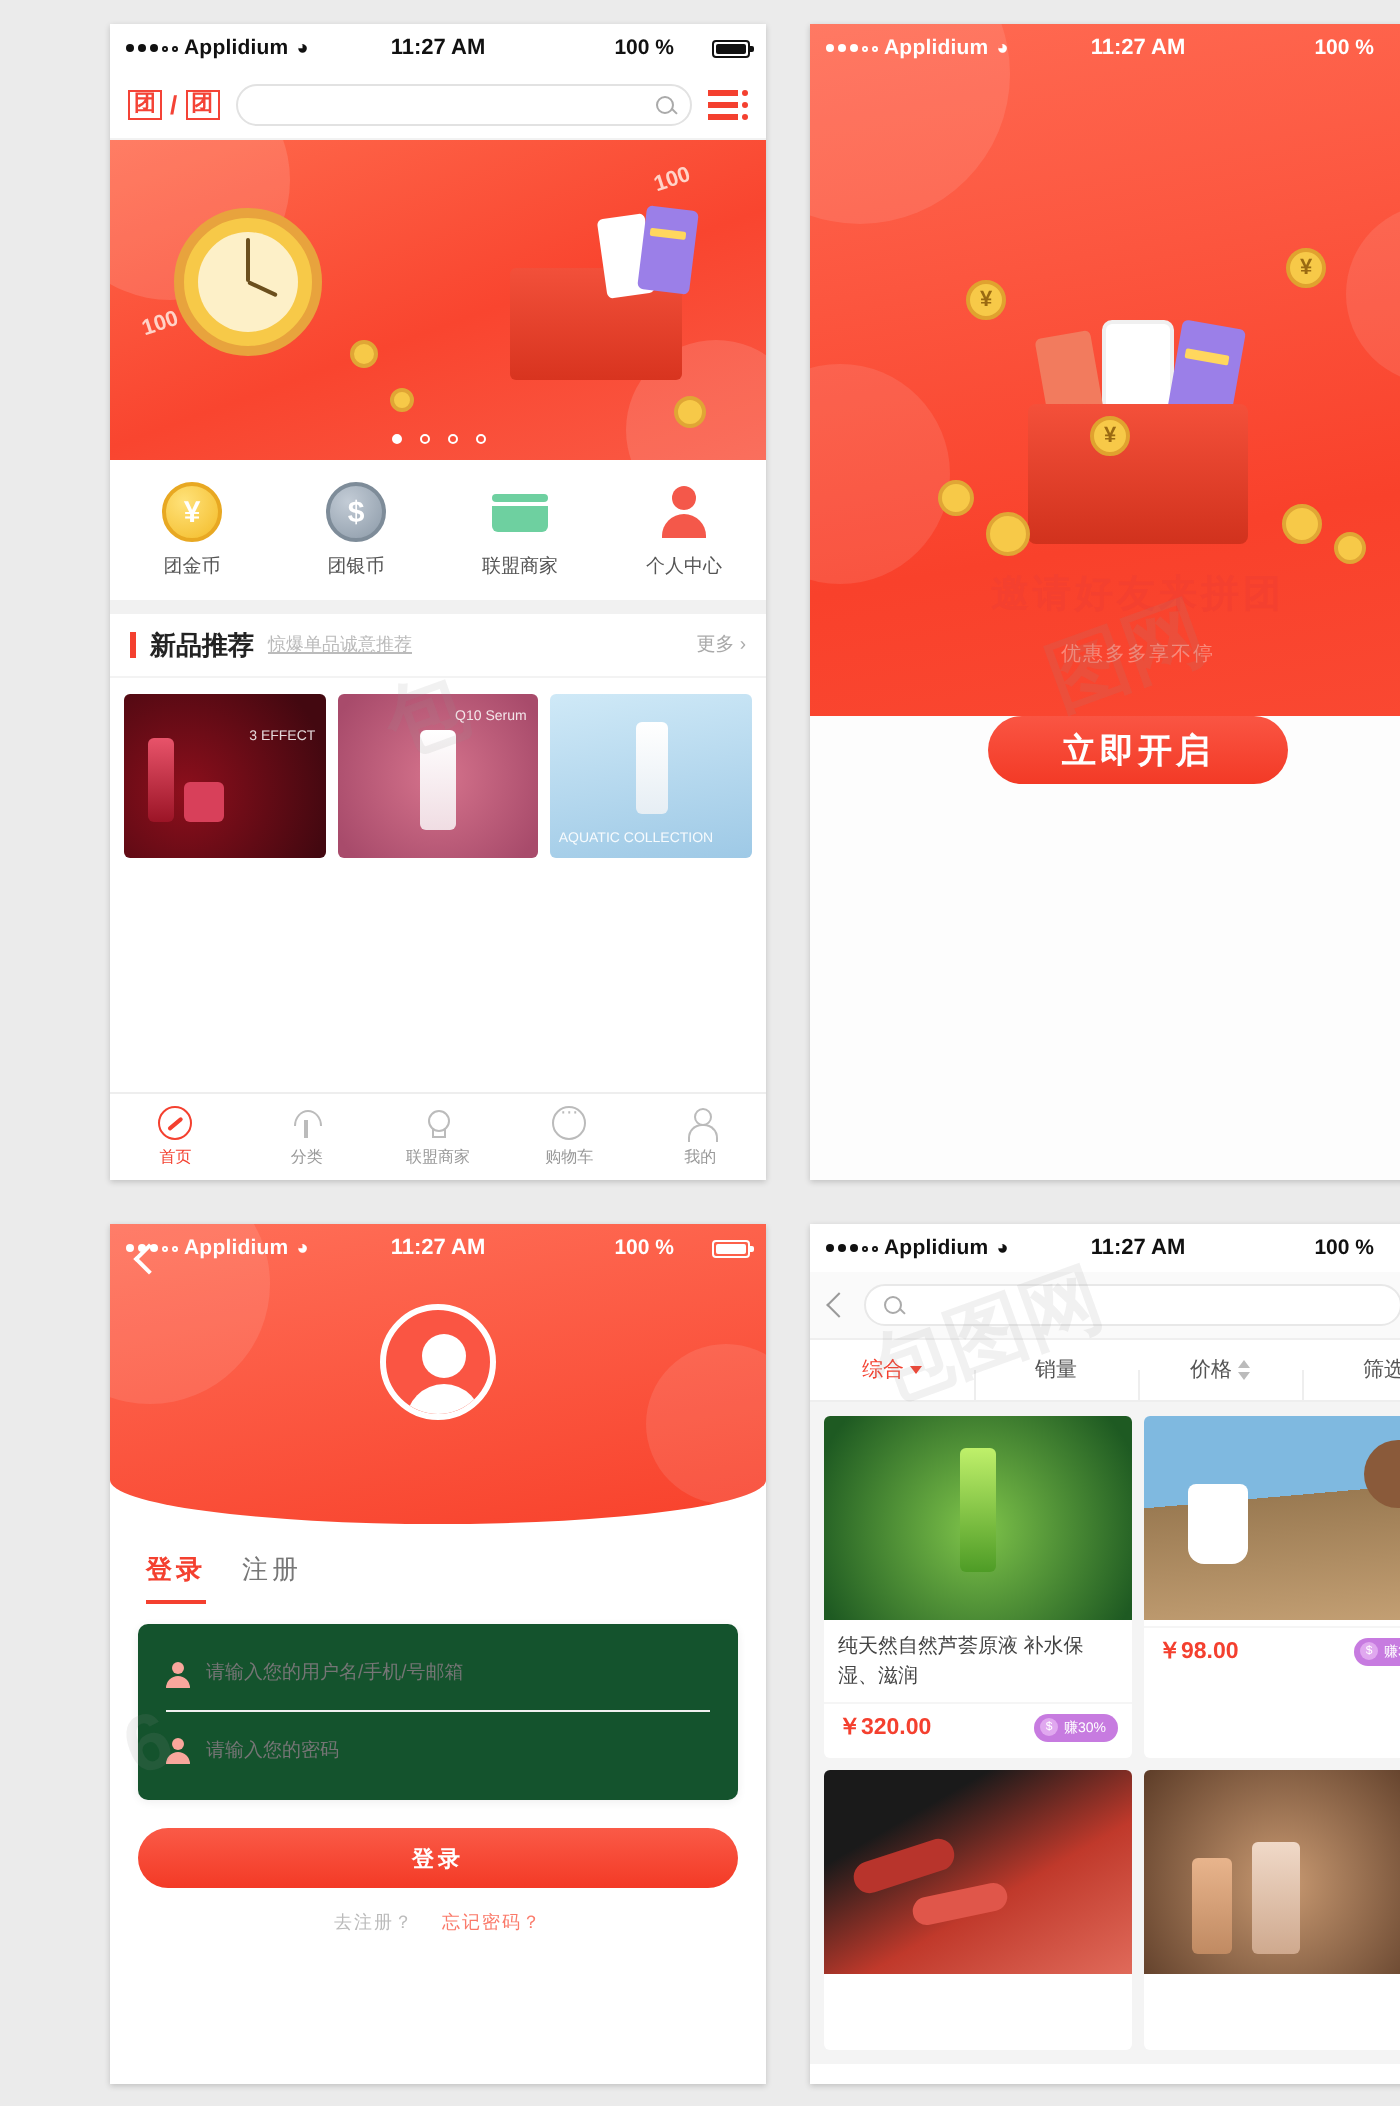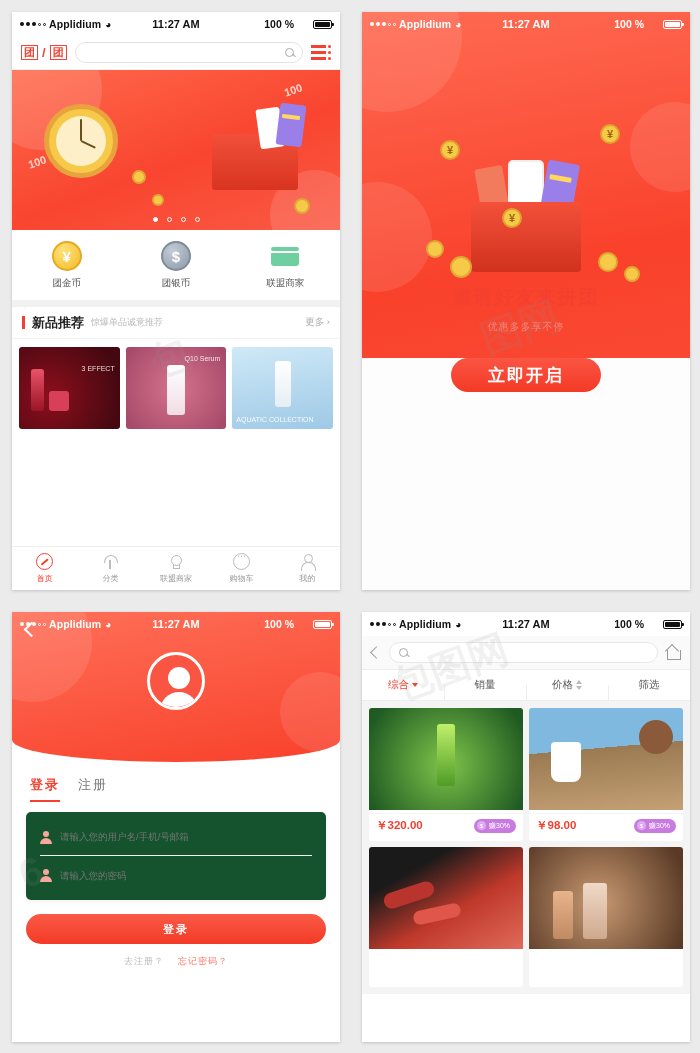--- a/index.html
+++ b/index.html
@@ -7,21 +7,21 @@
     width: 700px; height: 1053px;
     background: #ebebeb;
     font-family: "Liberation Sans", "DejaVu Sans", sans-serif;
     overflow: hidden;
     position: relative;
   }
   .grid {
     display: grid;
     grid-template-columns: 350px 350px;
     grid-template-rows: 600px 453px;
-    width: 700px; height: 1053px;
+    width: 700px; height: 1053px; padding-left: 43px;
   }
   .cell { position: relative; padding: 12px 10px 0 12px; }
   .phone {
     width: 328px; height: 100%;
     background: #fff;
     position: relative;
     overflow: hidden;
     box-shadow: 0 1px 3px rgba(0,0,0,.18);
   }
   .phone.tall { height: 578px; }
@@ -105,21 +105,21 @@
   .ic.shop::after { content:""; position:absolute; left:1px; right:1px; top:12px; height:13px; background:#6ed0a0; border-radius:0 0 3px 3px; }
   .ic.user { background: transparent; position: relative; }
   .ic.user::before { content:""; position:absolute; left:9px; top:2px; width:12px; height:12px; border-radius:50%; background:#f4584a;}
   .ic.user::after { content:""; position:absolute; left:4px; top:16px; width:22px; height:12px; border-radius:11px 11px 0 0; background:#f4584a;}
   .qn .lb { font-size: 9.5px; color: #555; }
 
   .divider { height: 7px; background: #f1f1f1; }
   .sechead { height: 32px; display:flex; align-items:center; padding: 0 10px; gap: 7px; background:#fff; border-bottom:1px solid #f3f3f3;}
   .sechead .bar { width: 3px; height: 13px; background: #f4402f; }
   .sechead .t { font-size: 13px; font-weight: bold; color: #222; }
-  .sechead .s { font-size: 9px; color: #bbb; }
+  .sechead .s { font-size: 9px; color: #bbb; text-decoration: underline; }
   .sechead .more { margin-left: auto; font-size: 9.5px; color: #aaa; }
   .prodrow { display:flex; gap:6px; padding: 8px 7px; background:#fff; }
   .pcard { flex:1; height: 82px; border-radius: 3px; position: relative; overflow: hidden; }
   .pc1 { background: radial-gradient(circle at 30% 60%, #8d0f1c, #430810 85%); }
   .pc2 { background: radial-gradient(circle at 50% 50%, #d5738c, #a84b6b 90%); }
   .pc3 { background: linear-gradient(170deg,#cfe9f7,#9ec9e6); }
   .pcard .bottle { position:absolute; border-radius:3px; }
   .pcard .txt { position:absolute; color:rgba(255,255,255,.85); font-size:7px; }
 
   .tabbar { position:absolute; left:0; right:0; bottom:0; height: 44px; display:flex; background:#fff; border-top:1px solid #eee; align-items:center; }
@@ -297,20 +297,24 @@
           <span class="lb">团金币</span>
         </div>
         <div class="qn">
           <span class="ic silver">$</span>
           <span class="lb">团银币</span>
         </div>
         <div class="qn">
           <span class="ic shop"></span>
           <span class="lb">联盟商家</span>
         </div>
+        <div class="qn">
+          <span class="ic user"></span>
+          <span class="lb">个人中心</span>
+        </div>
       </div>
 
       <div class="divider"></div>
 
       <div class="sechead">
         <span class="bar"></span>
         <span class="t">新品推荐</span>
         <span class="s">惊爆单品诚意推荐</span>
         <span class="more">更多 ›</span>
       </div>
@@ -515,20 +519,21 @@
         <span class="filt">
           <span>筛选</span>
         </span>
       </div>
 
       <div class="plist">
         <div class="pitem">
           <div class="pimg aloe">
             <span class="bottle" style="position:absolute;left:50%;top:16px;margin-left:-9px;width:18px;height:62px;background:linear-gradient(180deg,#bff06a,#4e9c26);border-radius:3px;"></span>
           </div>
+          <div class="pname">纯天然自然芦荟原液  补水保湿、滋润</div>
           <div class="prow">
             <span class="price">￥320.00</span>
             <span class="badge">
               <span class="cc">$</span>
               <span>赚30%</span>
             </span>
           </div>
         </div>
 
         <div class="pitem">

